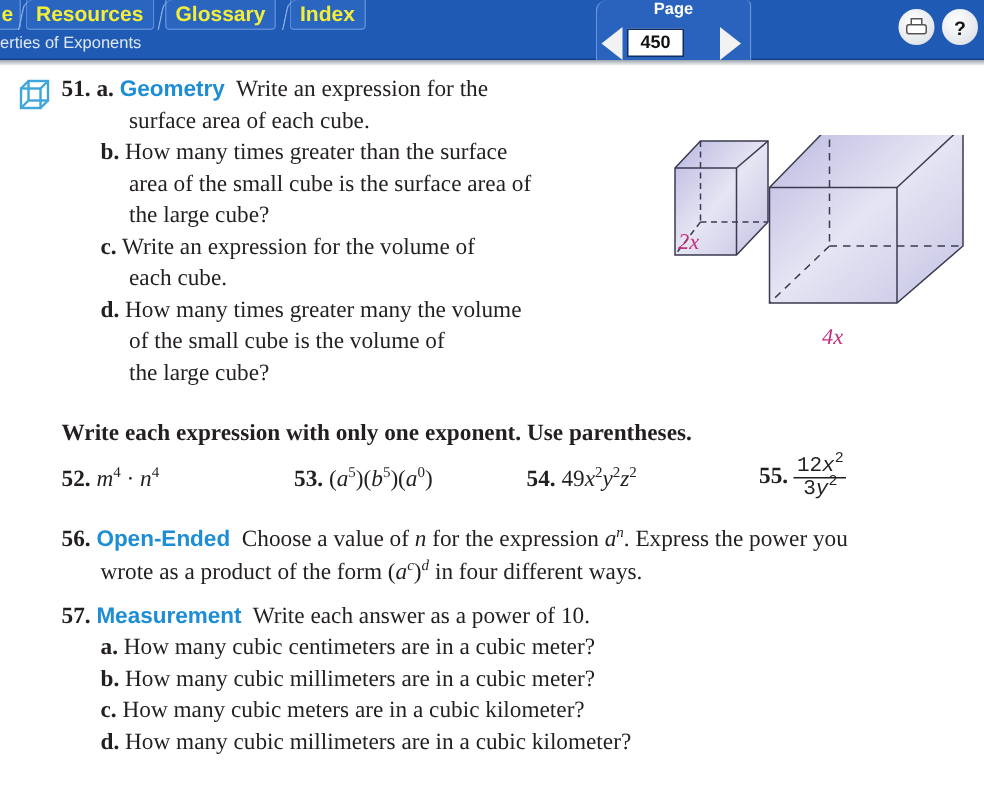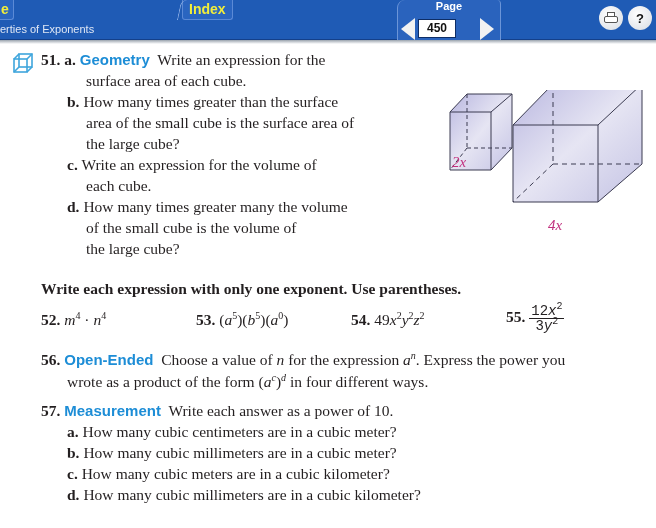--- a/index.html
+++ b/index.html
@@ -14,21 +14,21 @@
   .tab { position: absolute; top: 0; height: 20px; background: #2a65c0; border: 1px solid #5b8ad6;
          border-top: none; border-radius: 0 0 3px 3px; color: #f2ee3a;
          font-family: "Liberation Sans", sans-serif; font-weight: bold; font-size: 14px;
          line-height: 19px; padding: 0 6px; cursor: pointer; }
   .tab::before { content: ""; position: absolute; left: -4px; top: 0; width: 6px; height: 20px;
          border-left: 1px solid #8fb0e6; border-radius: 6px 0 0 0; transform: skewX(-12deg); }
   .tab-home { left: -6px; width: 20px; padding-left: 6px; }
   .tab-home::before { display: none; }
   .tab-resources { left: 17px; }
   .tab-glossary { left: 110px; }
-  .tab-index { left: 182px; }
+  .tab-index { left: 193px; }
   .chapter-title { position: absolute; left: 0; top: 21px; font-family: "Liberation Sans", sans-serif;
          font-size: 11px; color: #dfe7f5; line-height: 16px; }
 
   .nav-panel { position: absolute; top: 0; height: 44px; background: #2a63bd;
          border: 1px solid #6b95d8; border-top: none; border-radius: 0 0 4px 4px; }
   .nav-panel.screen { left: 338px; width: 54px; border-radius: 8px 4px 4px 4px; }
   .nav-panel.page { left: 397px; width: 104px; border-radius: 8px 4px 4px 4px; }
   .nav-label { position: absolute; top: 0; width: 100%; text-align: center; color: #ffffff;
          font-family: "Liberation Sans", sans-serif; font-weight: bold; font-size: 11px; line-height: 13px; }
   .arrow { position: absolute; width: 0; height: 0; cursor: pointer; }
@@ -66,20 +66,22 @@
 
   .fraction { display: inline-block; vertical-align: middle; text-align: center; font-size: 14px; line-height: 14px; font-family: Liberation Mono, monospace; }
   .fraction .top { display: block; border-bottom: 1px solid #231f20; padding: 0 2px; }
   .fraction .bot { display: block; padding: 0 2px; }
 </style>
 </head>
 <body>
 
 <div class="topbar">
   <div class="tab tab-home">e</div>
+  <div class="tab tab-resources">Resources</div>
+  <div class="tab tab-glossary">Glossary</div>
   <div class="tab tab-index">Index</div>
   <div class="chapter-title">erties of Exponents</div>
 
 
   <div class="nav-panel page">
     <div class="nav-label">Page</div>
     <div class="arrow arrow-left"></div>
     <div class="page-input">450</div>
     <div class="arrow arrow-right"></div>
   </div>

